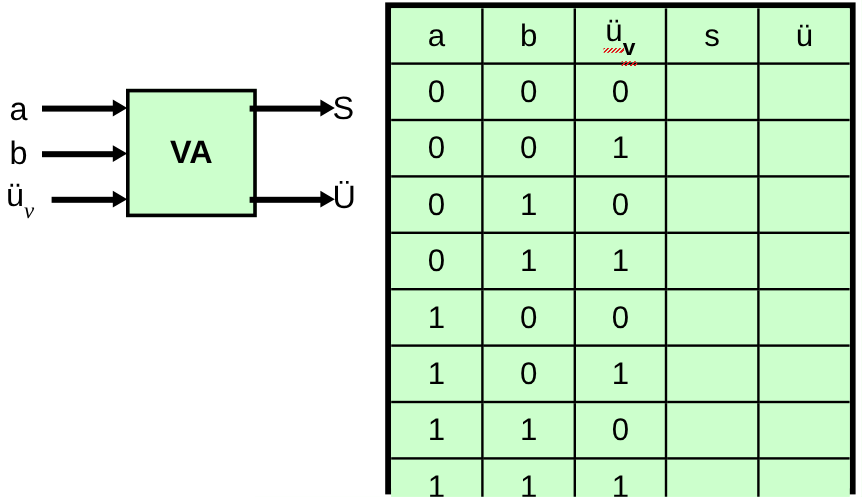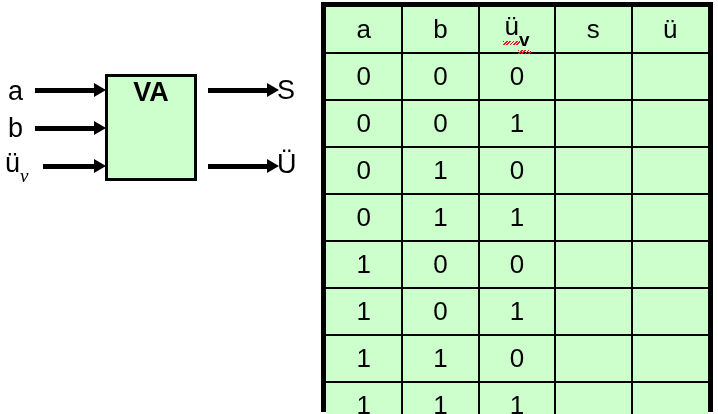--- a/index.html
+++ b/index.html
@@ -71,27 +71,27 @@
   #arrow-b  { left: 35px;  top: 126px; width: 60px; }
   #arrow-uv { left: 43px;  top: 164px; width: 52px; }
   #arrow-s  { left: 208px; top: 88px;  width: 60px; }
   #arrow-ue { left: 208px; top: 164px; width: 60px; }
 
   
   #va-box {
     position: absolute;
     left: 105px;
     top: 74px;
-    width: 92px;
+    width: 109px;
     height: 107px;
     background: #ccffcc;
     border: 3px solid #000000;
     box-sizing: border-box;
     display: flex;
-    align-items: flex-start;
+    align-items: center;
     justify-content: center;
   }
   #va-label {
     font-family: "Liberation Sans", sans-serif;
     font-weight: bold;
     font-size: 27px;
     letter-spacing: 0px;
     color: #000000;
   }
 

